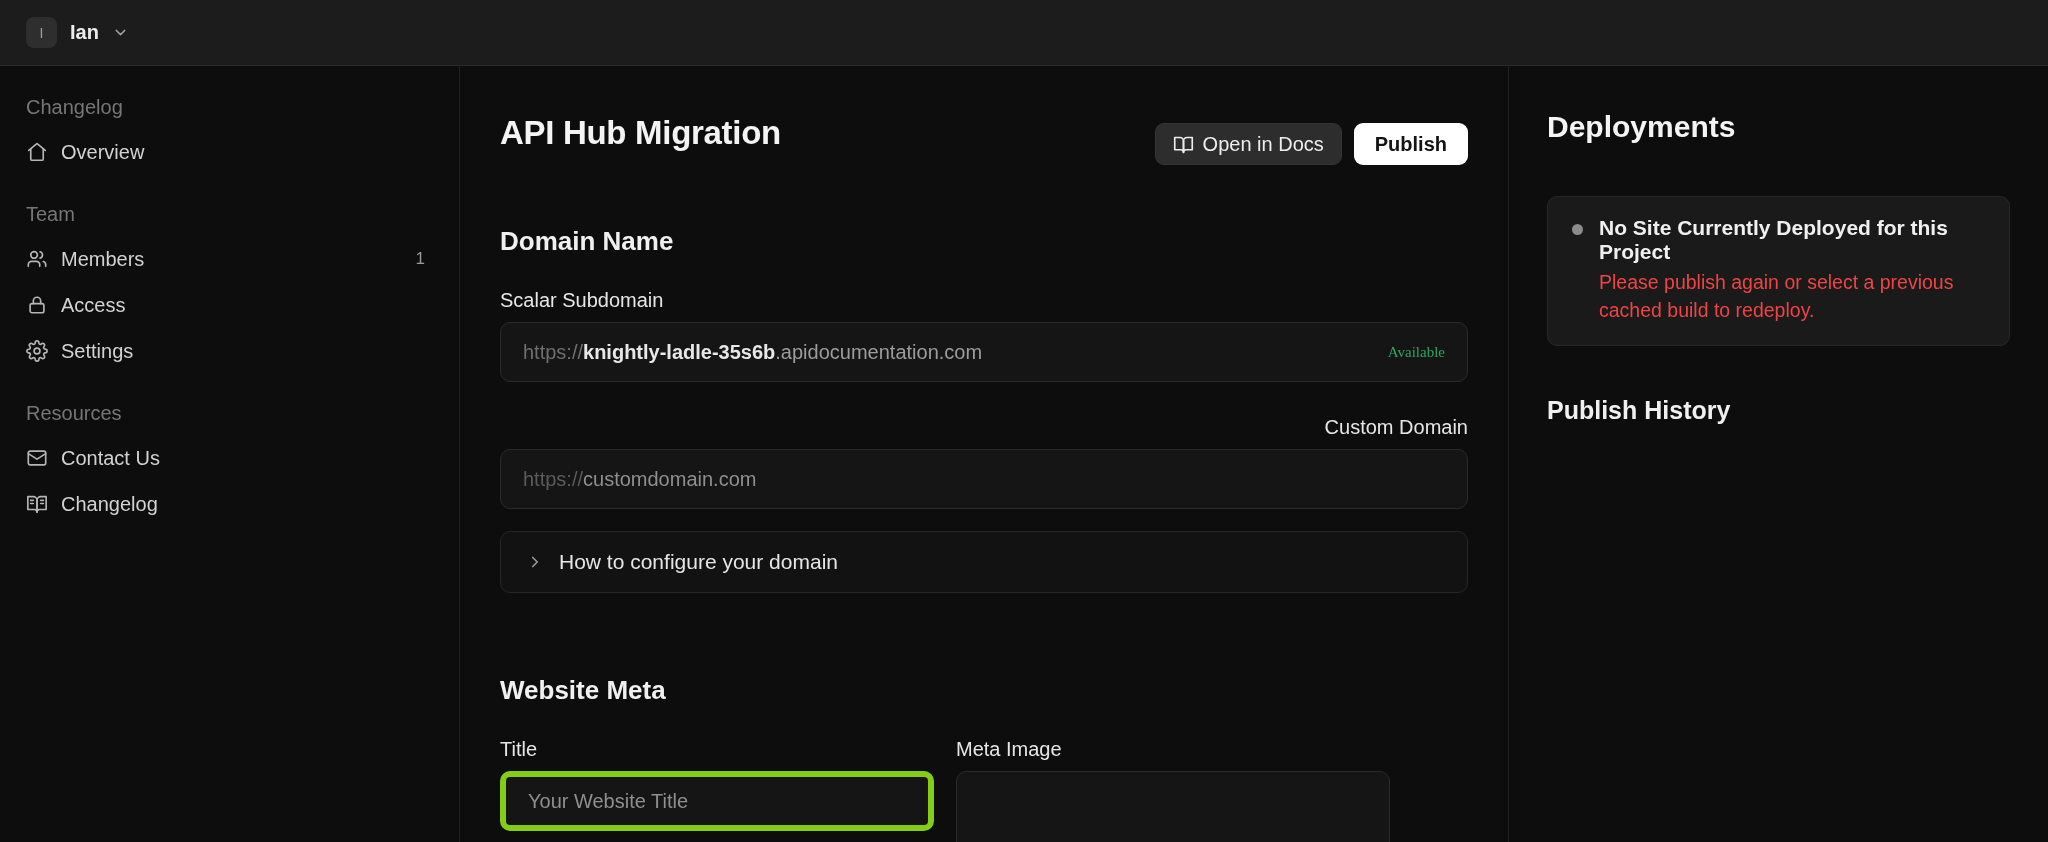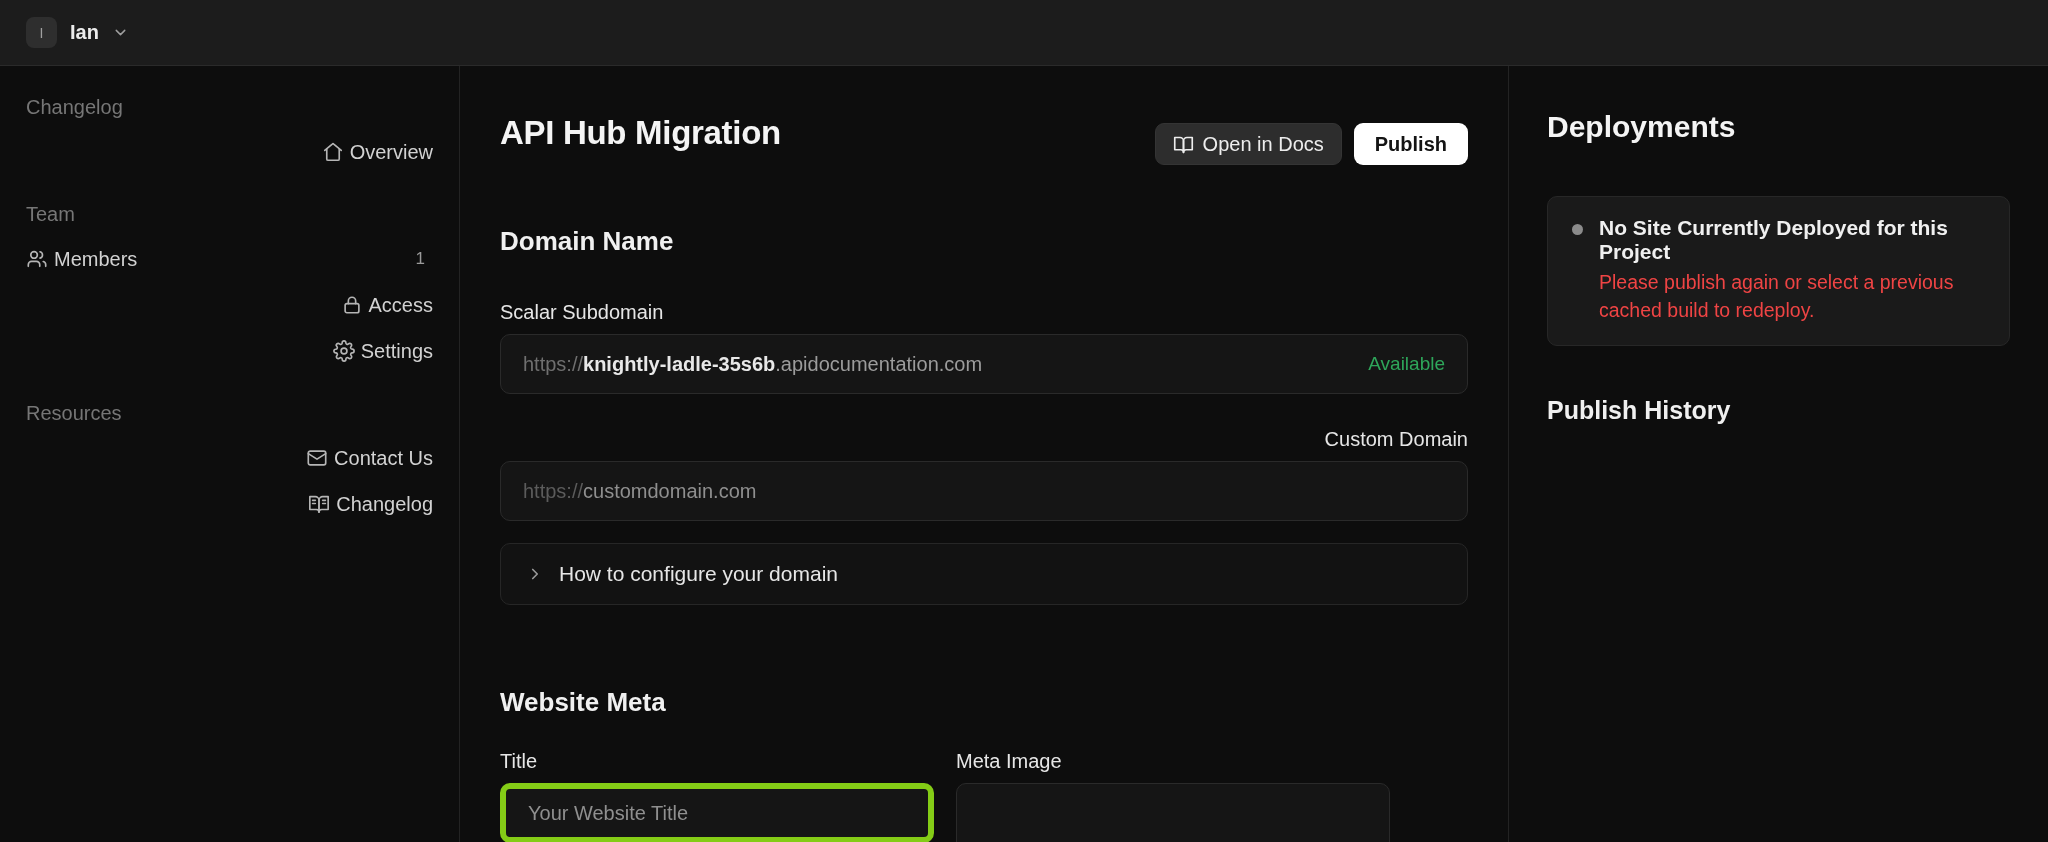--- a/index.html
+++ b/index.html
@@ -24,22 +24,22 @@
   .topbar .chev { color:#9e9e9e; }
 
   
   .layout { display:flex; height:776px; overflow:hidden; }
 
   
   .sidebar { width:460px; flex:none; border-right:1px solid #232323; padding:24px 26px; }
   .side-section-label { color:#767676; font-size:20px; margin:28px 0 10px; }
   .side-section-label.first { margin-top:6px; }
   .side-item {
-    display:flex; align-items:center; gap:6px; height:46px;
-    color:#d2d2d2; font-size:20px; cursor:pointer;justify-content:flex-end;
+    display:flex; align-items:center; gap:13px; height:46px;
+    color:#d2d2d2; font-size:20px; cursor:pointer;
   }
   .side-item .icn { color:#b5b5b5; flex:none; }
   .side-badge { margin-left:auto; margin-right:8px; color:#9a9a9a; font-size:17px; }
 
   
   .main { flex:1; padding:0 40px; }
   .main-header { display:flex; align-items:center; margin-top:46px; height:42px; }
   .page-title { font-size:33px; font-weight:700; letter-spacing:-.3px; color:#f4f4f4; }
   .header-actions { margin-left:auto; display:flex; gap:12px;margin-top:22px; }
   .btn-secondary {
@@ -47,31 +47,31 @@
     border:1px solid #343434; border-radius:9px; height:42px; padding:0 17px;
     font-size:20px; font-weight:500; cursor:pointer;
   }
   .btn-primary {
     display:flex; align-items:center; background:#ffffff; color:#141414;
     border-radius:9px; height:42px; padding:0 21px; font-size:20px; font-weight:600; cursor:pointer;
   }
   .section-heading { font-size:26px; font-weight:600; color:#f0f0f0; }
   .domain-heading { margin-top:72px; }
   .field-label { font-size:20px; font-weight:500; color:#e6e6e6; }
-  .lbl-subdomain { margin-top:44px; }
+  .lbl-subdomain { margin-top:32px; }
   .lbl-custom { margin-top:34px;text-align:right; }
   .input-box {
     margin-top:10px; height:60px; background:#151515; border:1px solid #2a2a2a;
     border-radius:10px; display:flex; align-items:center; padding:17px 22px; font-size:20px;
     cursor:text;
   }
   .scheme { color:#6f6f6f; }
   .subdomain-value { color:#e8e8e8; font-weight:600; }
   .domain-suffix { color:#9c9c9c; }
-  .status-available { margin-left:auto; color:#2ea65a; font-size:19px; }
+  .status-available { margin-left:auto; color:#2ea65a; font-size:15px;font-family:Liberation Serif, serif; }
   .ph-scheme { color:#5b5b5b; }
   .ph-main { color:#8f8f8f; }
   .help-box {
     margin-top:22px; height:62px; background:#121212; border:1px solid #262626;
     border-radius:10px; display:flex; align-items:center; padding:0 25px; gap:15px;
     font-size:21px; color:#e6e6e6; cursor:pointer;
   }
   .help-box .icn { color:#9a9a9a; }
   .meta-heading { margin-top:82px; }
   .meta-row { display:flex; gap:22px; margin-top:32px; }

